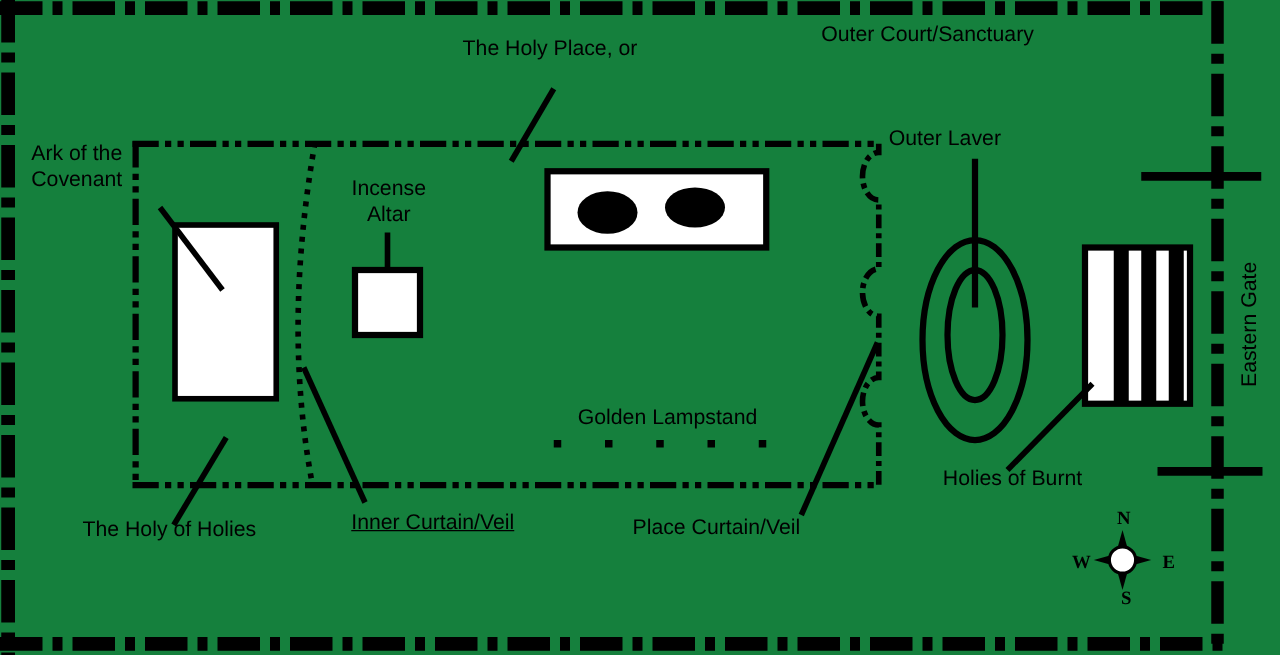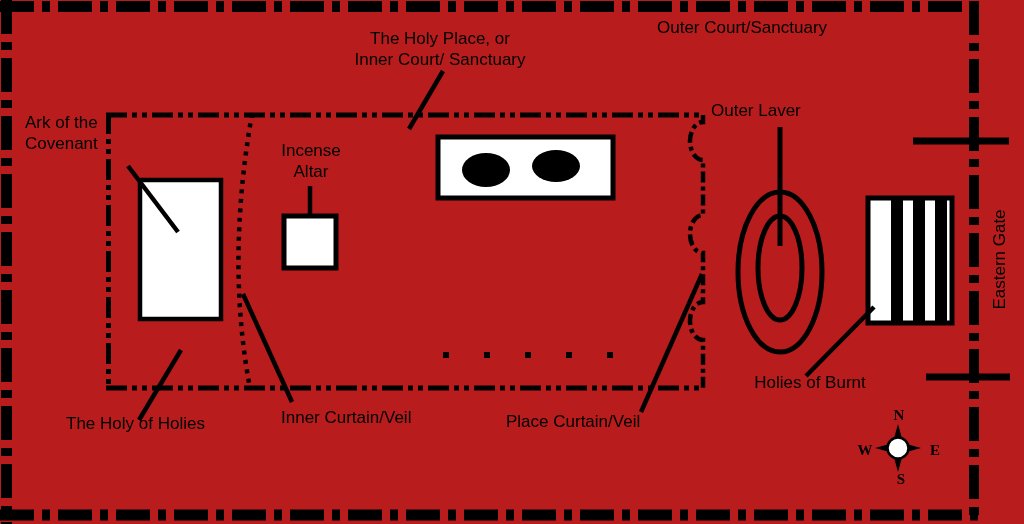--- a/index.html
+++ b/index.html
@@ -1,20 +1,20 @@
 <!DOCTYPE html>
 <html><head>
 <meta charset="utf-8">
 <style>
   html, body { margin: 0; padding: 0; background: #ffffff; }
   #canvas {
     position: relative;
     width: 1024px;
     height: 524px;
-    background: #b91c1c;
+    background: #15803d;
     font-family: "Liberation Sans", sans-serif;
     color: #000000;
     overflow: hidden;
   }
   #shapes { position: absolute; left: 0; top: 0; width: 1024px; height: 524px; }
   .lbl {
     position: absolute;
     font-size: 17px;
     line-height: 21px;
     color: #000;
@@ -105,42 +105,42 @@
       <polygon points="898,424 893,442 903,442" fill="#000"></polygon>
       <polygon points="898,472 893,454 903,454" fill="#000"></polygon>
       <polygon points="875,448 893,443 893,453" fill="#000"></polygon>
       <polygon points="921,448 903,443 903,453" fill="#000"></polygon>
       <circle cx="898" cy="448" r="10.5" fill="#ffffff" stroke="#000" stroke-width="2.5"></circle>
     </g>
   </svg>
 
   <div class="lbl center" style="left:330px; top:28px; width:220px;">
     <span class="ln">The Holy Place, or</span>
-    <span class="ln">Inner Court/ Sanctuary</span>
   </div>
 
   <div class="lbl" style="left:657px; top:17px;">Outer Court/Sanctuary</div>
 
   <div class="lbl center" style="left:266px; top:140px; width:90px;">
     <span class="ln">Incense</span>
     <span class="ln">Altar</span>
   </div>
 
   <div class="lbl" style="left:25px; top:112px;">
     <span class="ln">Ark of the</span>
     <span class="ln">Covenant</span>
   </div>
 
 
+  <div class="lbl center" style="left:443px; top:323px; width:182px;">Golden Lampstand</div>
 
   <div class="lbl" style="left:711px; top:100px;">Outer Laver</div>
 
   <div class="lbl" style="left:66px; top:413px;">The Holy of Holies</div>
 
-  <div class="lbl" style="left:281px; top:407px;">Inner Curtain/Veil</div>
+  <div class="lbl" style="left:281px; top:407px;text-decoration:underline;">Inner Curtain/Veil</div>
 
   <div class="lbl" style="left:506px; top:411px;">Place Curtain/Veil</div>
 
   <div class="lbl center" style="left:745px; top:372px; width:130px;">
     <span class="ln">Holies of Burnt</span>
   </div>
 
   <div class="lbl" id="eastern-gate-label">Eastern Gate</div>
 
   <div class="compass-letter" style="left:889px; top:407px;">N</div>

